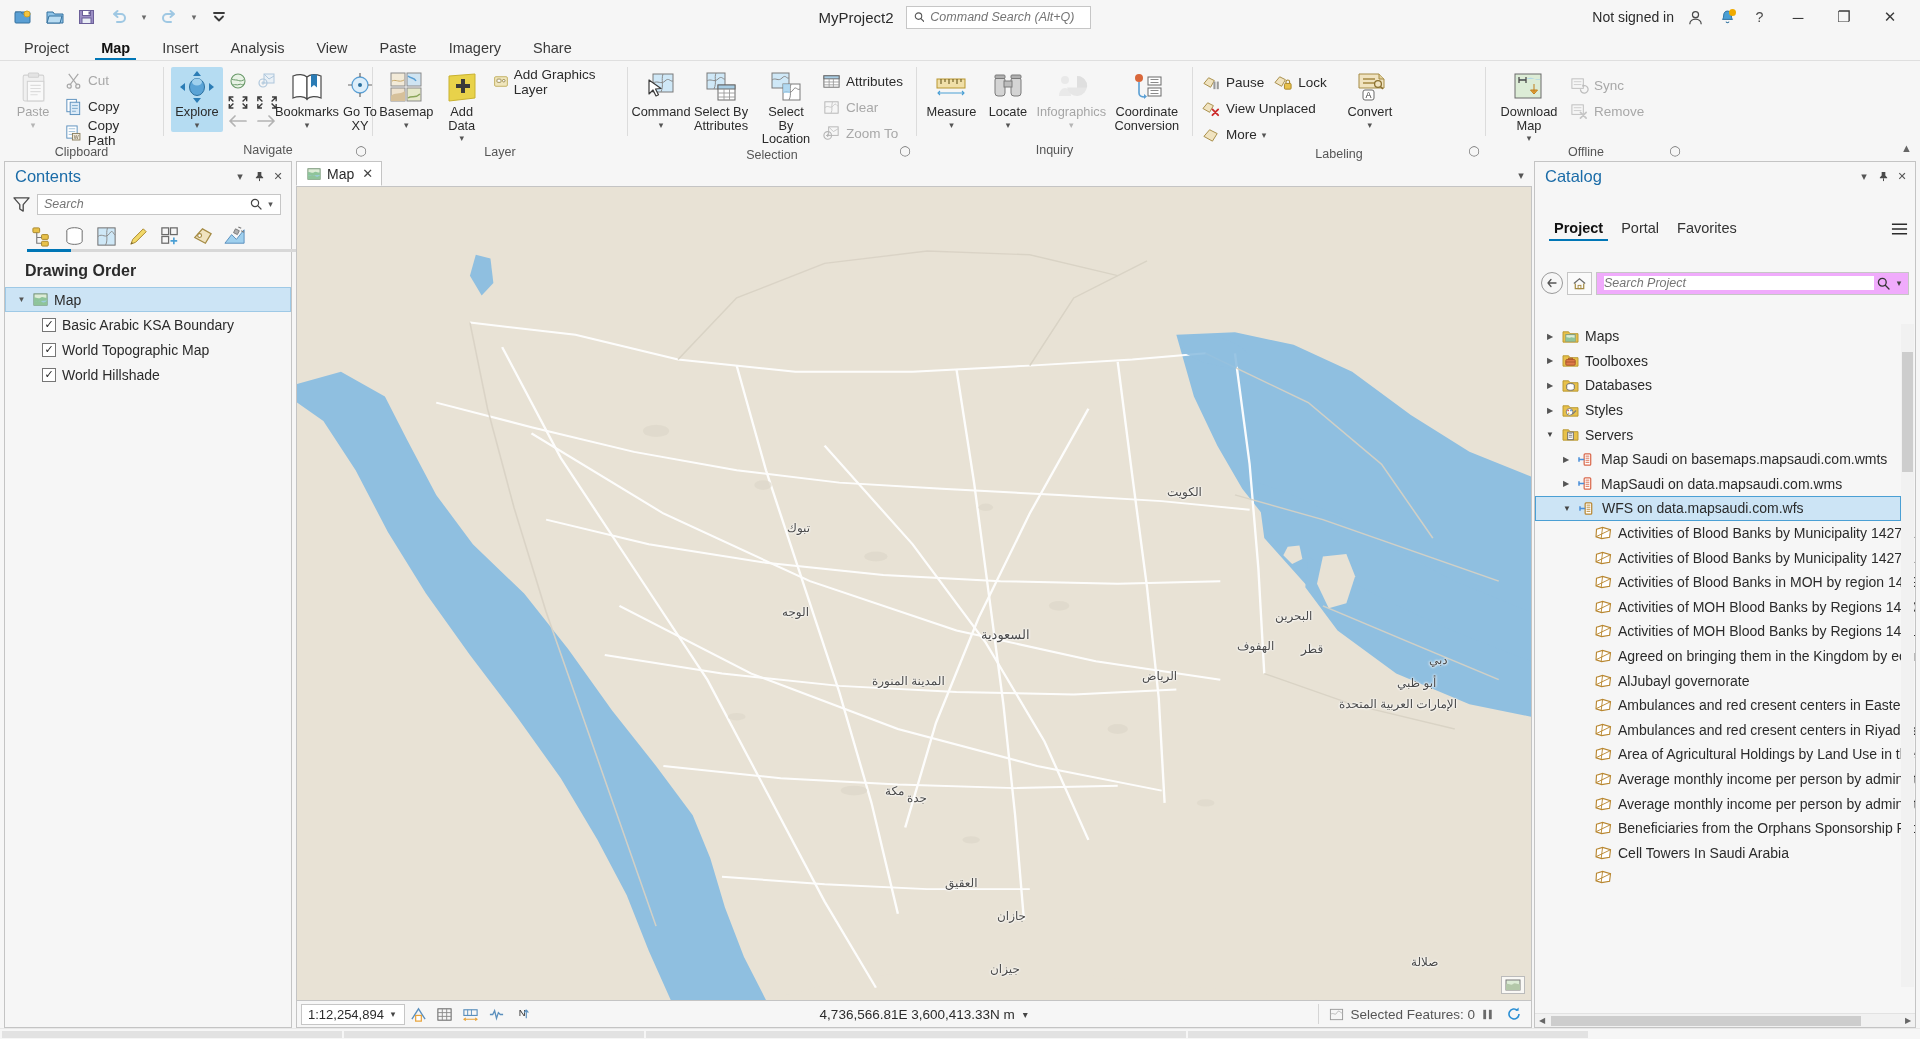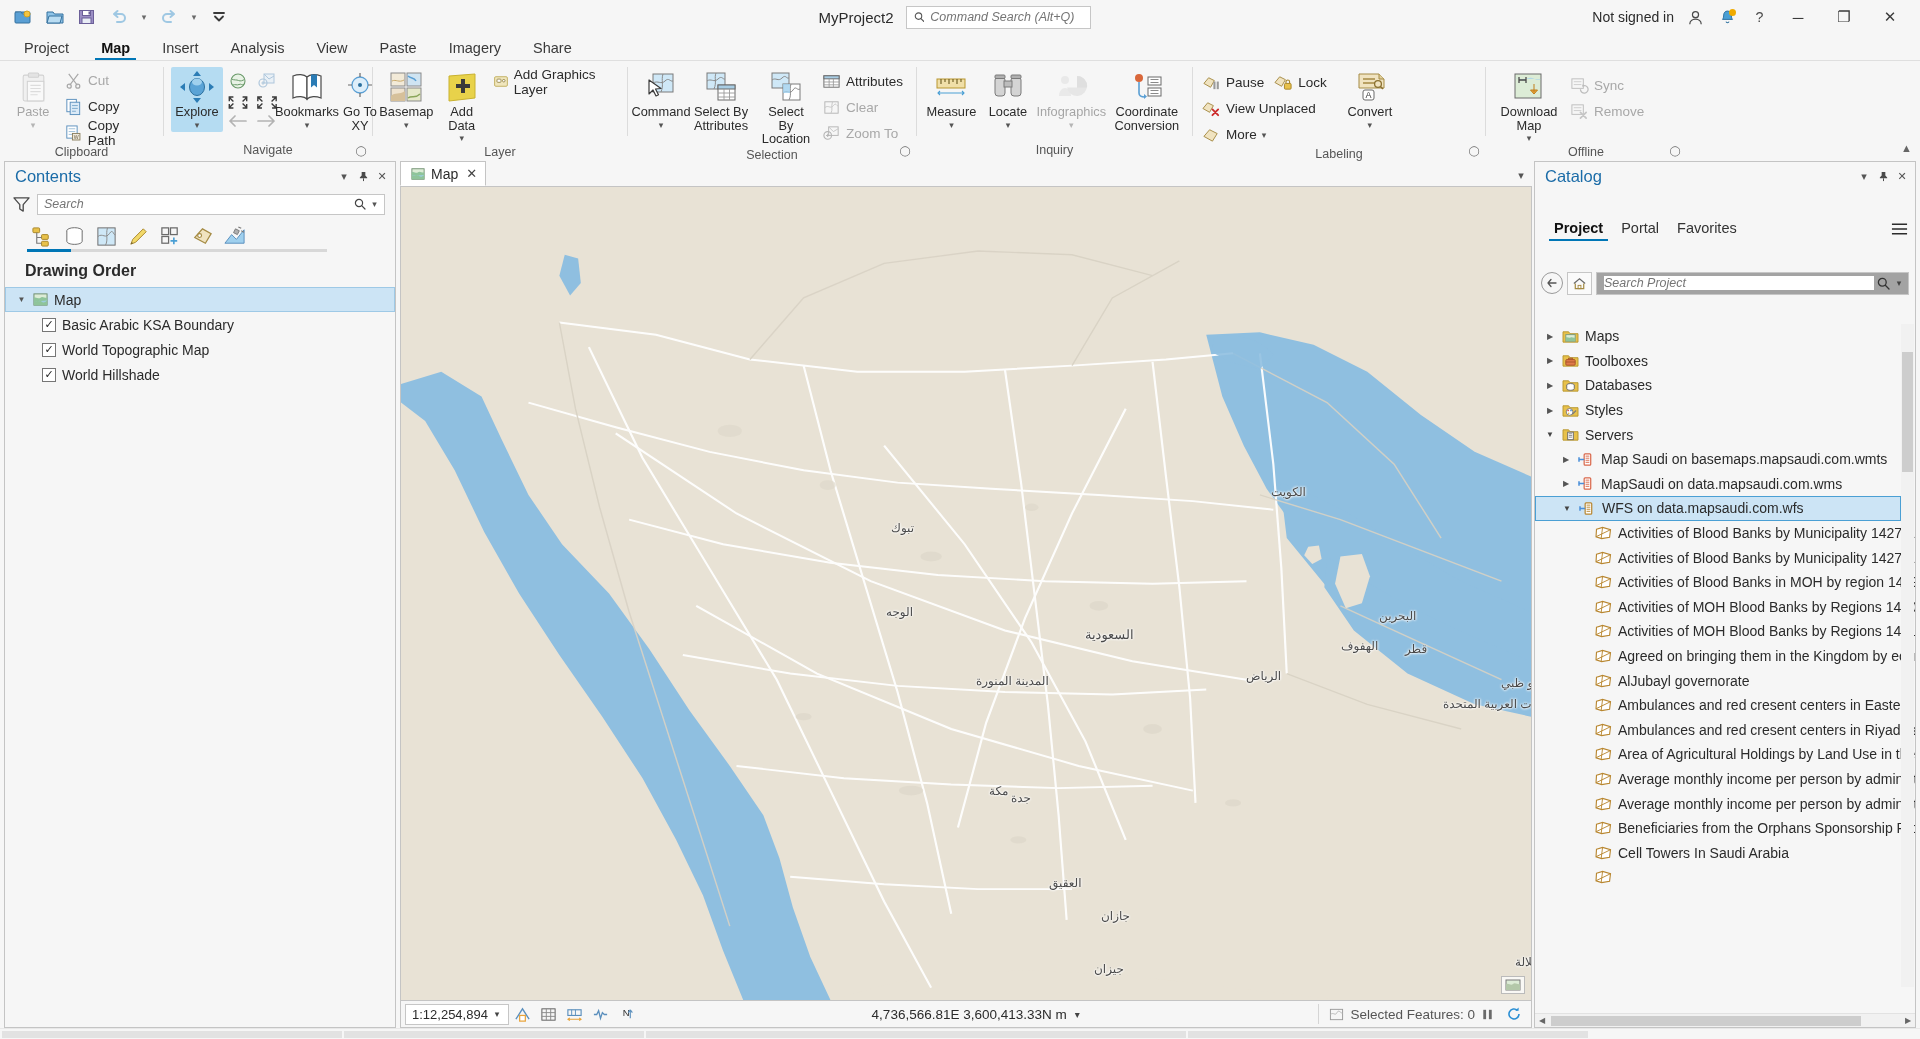--- a/index.html
+++ b/index.html
@@ -56,21 +56,21 @@
   .main { flex:1; display:flex; background:#f6f6f6; min-height:0; }
 
   
   .panel { background:#f6f6f6; border:1px solid #c4c4c4; display:flex; flex-direction:column; margin:3px 0 0 0;}
   .panel-head { height:28px; display:flex; align-items:center; padding:0 4px 0 10px;}
   .panel-title { font-size:16.5px; color:#1b6ca8; }
   .panel-head-btns { margin-left:auto; display:flex; gap:1px;}
   .phb { width:18px; height:20px; display:flex; align-items:center; justify-content:center; font-size:11px; color:#555; cursor:pointer;}
 
   
-  .contents { width:392px; margin-left:4px; }
+  .contents { width:288px; margin-left:4px; }
   .csearch-row { height:28px; display:flex; align-items:center; gap:7px; padding:0 10px 0 8px;}
   .funnel { width:17px; height:17px; flex:0 0 17px;}
   .csearch { flex:1; height:21px; border:1px solid #c6c6c6; background:#fff; display:flex; align-items:center; padding:0 3px 0 6px;}
   .csearch input { flex:1; border:0; outline:0; font-size:12.5px; font-style:italic; color:#8a8a8a; font-family:"Liberation Sans",sans-serif;}
   .csearch .si { width:16px; display:flex; align-items:center; justify-content:center; color:#444;}
   .csearch .ci { width:13px; font-size:9px; display:flex; align-items:center; justify-content:center; color:#555; cursor:pointer;}
   .ctabs { height:36px; display:flex; align-items:center; gap:2px; padding-left:22px; position:relative;}
   .ctab { width:30px; height:30px; display:flex; align-items:center; justify-content:center; cursor:pointer; border-radius:2px;}
   .ctab-underline { position:absolute; left:22px; bottom:2px; height:3px; width:300px; background:#d8d8d8;}
   .ctab-underline i { display:block; height:3px; width:44px; background:#0076b6;}
@@ -104,21 +104,21 @@
   
   .catalog { width:382px; margin-right:4px;gap:26px;}
   .cat-tabs { height:26px; display:flex; align-items:center; gap:0; padding-left:10px;}
   .cat-tab { padding:0 9px; height:24px; line-height:22px; font-size:14.5px; color:#333; cursor:pointer; position:relative;}
   .cat-tab.active { font-weight:bold; color:#111;}
   .cat-tab.active:after { content:""; position:absolute; left:4px; right:4px; bottom:0; height:2.5px; background:#0076b6;}
   .cat-hamb { margin-left:auto; width:26px; height:24px; display:flex; align-items:center; justify-content:center; cursor:pointer; color:#333; font-size:16px; padding-right:6px;}
   .cat-searchrow { height:30px; display:flex; align-items:center; gap:4px; padding:0 6px 0 6px;}
   .cs-back { width:22px; height:22px; border-radius:50%; border:1px solid #9a9a9a; display:flex; align-items:center; justify-content:center; font-size:12px; color:#555; cursor:pointer;}
   .cs-home { width:25px; height:23px; border:1px solid #c6c6c6; background:#fafafa; display:flex; align-items:center; justify-content:center; cursor:pointer;}
-  .cs-input { flex:1; height:23px; border:1px solid #c6c6c6; background:#a3a3a3; display:flex; align-items:center; padding:0 2px 0 7px;}
+  .cs-input { flex:1; height:23px; border:1px solid #c6c6c6; background:#f0abfc; display:flex; align-items:center; padding:0 2px 0 7px;}
   .cs-input input { flex:1; border:0; outline:0; font-size:12.5px; font-style:italic; color:#8a8a8a; font-family:"Liberation Sans",sans-serif;}
   .cs-input .i { width:18px; display:flex; align-items:center; justify-content:center; color:#333;}
   .cs-input .d { width:14px; font-size:9px; display:flex; align-items:center; justify-content:center; color:#444; cursor:pointer;}
   .cattree { flex:1; overflow:hidden; position:relative; background:#f6f6f6;}
   .cat-row { height:24.6px; display:flex; align-items:center; gap:6px; font-size:14px; cursor:pointer; white-space:nowrap;}
   .cat-row.sel { background:#cce4f5; border:1px solid #4a9fd4; height:24.6px;}
   .cat-row .tri { width:12px; font-size:8px; color:#555; display:flex; align-items:center; justify-content:center; flex:0 0 12px;}
   .cat-row .tri.open { color:#444;}
   .cat-vscroll { position:absolute; right:1px; top:0; width:13px; bottom:0; background:#f1f1f1;}
   .cat-vthumb { position:absolute; top:28px; left:1px; width:11px; height:120px; background:#cdcdcd;}

